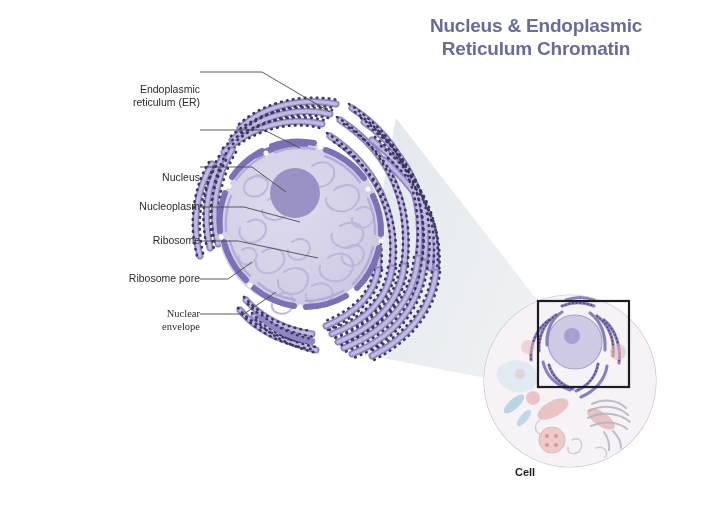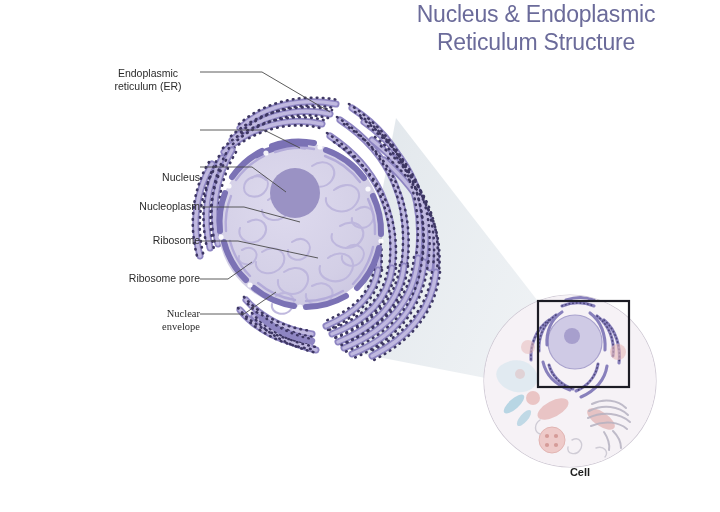--- a/index.html
+++ b/index.html
@@ -11,62 +11,61 @@
     position: relative;
     width: 720px;
     height: 512px;
     background: #ffffff;
     overflow: hidden;
     font-family: "Liberation Sans", sans-serif;
   }
   #title {
     position: absolute;
     left: 368px;
-    top: 0;
+    top: 14px;
     width: 336px;
     text-align: center;
-    font-size: 23px;
-    font-weight: normal;
+    font-size: 19px;
+    font-weight: bold;
     line-height: 1.22;
     color: #6b6b9a;
     letter-spacing: -0.2px;
   }
   .label {
     position: absolute;
     font-size: 10.5px;
     color: #2b2b2b;
     text-align: right;
     line-height: 1.25;
     white-space: pre-line;
   }
   .lbl-right { transform: translateY(-50%); }
   #cell-caption {
     position: absolute;
     left: 515px;
     top: 466px;
     width: 130px;
-    text-align: center;
     font-size: 11px;
     font-weight: bold;
     color: #1e1e1e;
   }
   svg { display: block; }
   #art {
     position: absolute;
     left: 0; top: 0;
   }
 </style>
 </head>
 <body>
 
 <div id="stage">
 
   <div id="title">
     <div>Nucleus &amp; Endoplasmic</div>
-    <div>Reticulum Structure</div>
+    <div>Reticulum Chromatin</div>
   </div>
 
   <svg id="art" width="720" height="512" viewBox="0 0 720 512">
     <defs>
       <radialGradient id="nucGrad" cx="42%" cy="38%" r="72%">
         <stop offset="0%" stop-color="#dedaee"></stop>
         <stop offset="70%" stop-color="#d3cfe6"></stop>
         <stop offset="100%" stop-color="#cac5e0"></stop>
       </radialGradient>
       <radialGradient id="cellGrad" cx="45%" cy="40%" r="70%">
@@ -371,21 +370,21 @@
           <path d="M596 448 c8 -3 13 4 9 9"></path>
           <path d="M540 420 c-6 4 -6 12 0 14"></path>
         </g>
       </g>
 
       <g clip-path="url(#cellClip)"></g>
       <rect x="538" y="301" width="91" height="86" fill="none" stroke="#1c1c24" stroke-width="2.2"></rect>
     </g>
   </svg>
 
-  <div class="label lbl-right" style="left:96px; top:80px; width:104px;text-align:center;">Endoplasmic
+  <div class="label lbl-right" style="left:96px; top:96px; width:104px;">Endoplasmic
 reticulum (ER)</div>
 
   <div class="label lbl-right" style="left:96px; top:130px; width:104px;margin-top:48px;">Nucleus</div>
 
 
   <div class="label lbl-right" style="left:76px; top:207px; width:124px;">Nucleoplasm</div>
 
   <div class="label lbl-right" style="left:86px; top:241px; width:114px;">Ribosome</div>
 
   <div class="label lbl-right" style="left:76px; top:279px; width:124px;">Ribosome pore</div>

